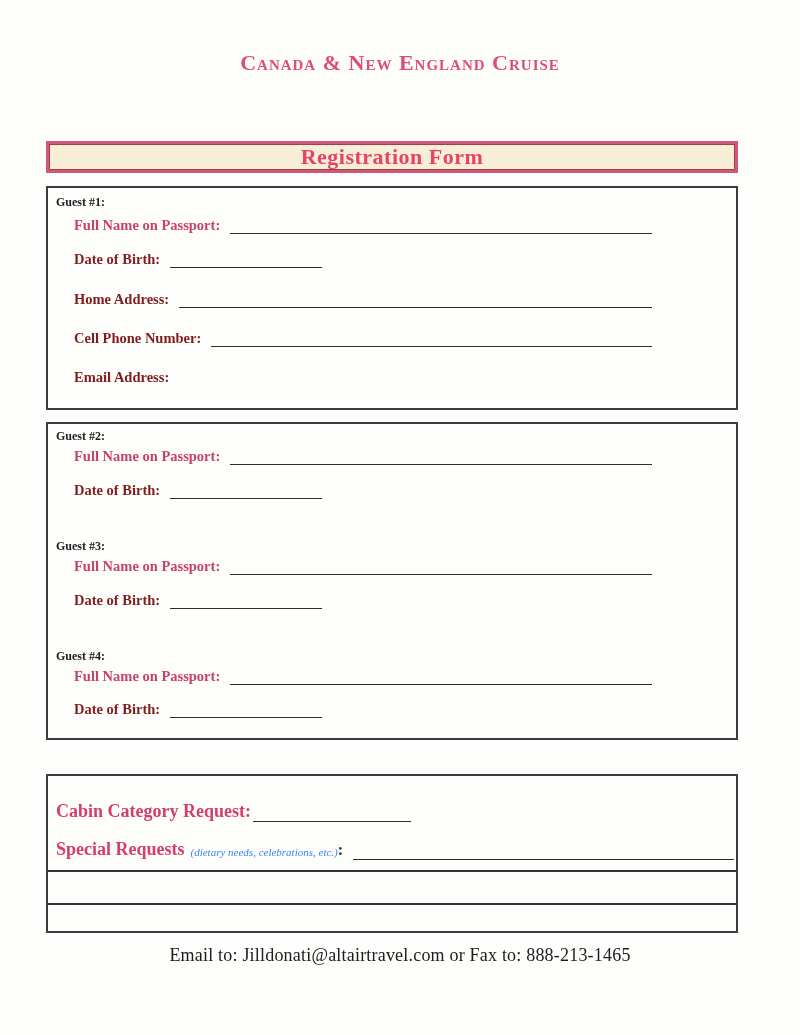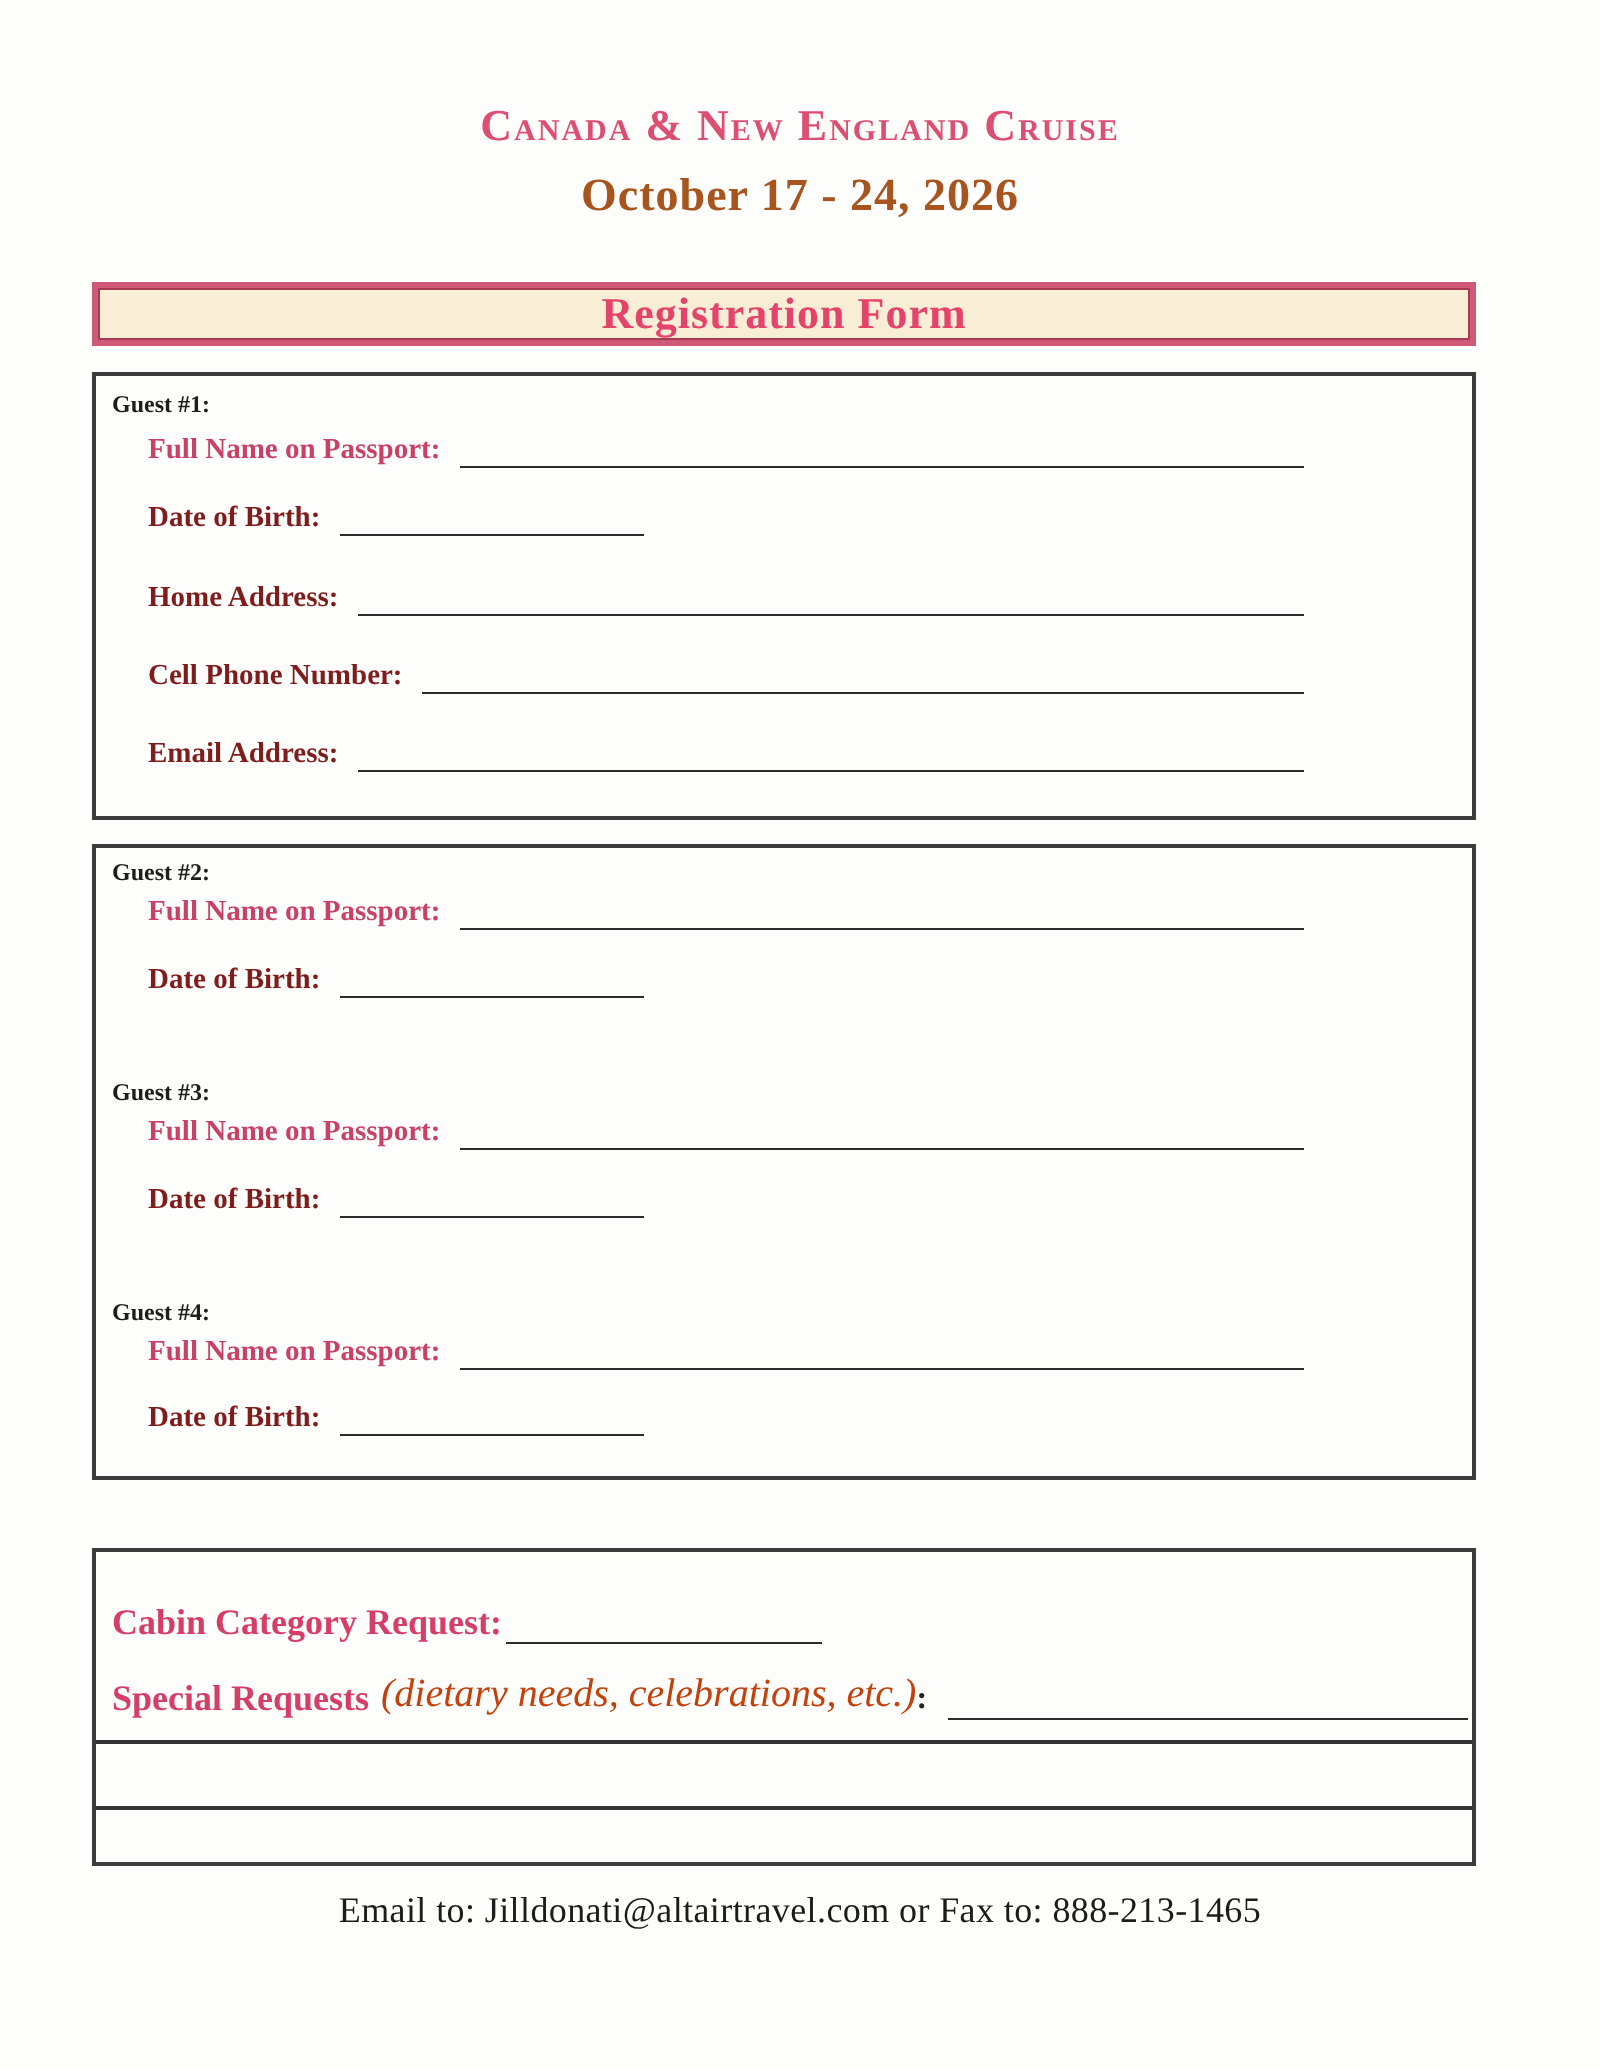--- a/index.html
+++ b/index.html
@@ -64,40 +64,39 @@
   
   .req-row {
     position:absolute; left:8px; right:2px; height:24px;
     display:flex; align-items:flex-end;margin-top:16px;
   }
   .req-label {
     font-size:18px; font-weight:bold; white-space:nowrap; line-height:1.1;
     color:var(--request_pink,#d43e68);
   }
   .req-note {
-    font-size:20px; font-style:italic; color:#c2410c; white-space:nowrap;
+    font-size:11px; font-style:italic; color:#3b82f6; white-space:nowrap;
     margin-left:6px; padding-bottom:1px; line-height:1.2;
   }
   .req-colon { font-size:16px; font-weight:bold; color:#222222; padding-bottom:1px; }
   .cabin-line { width:158px; margin-left:2px; }
   .grid-line { position:absolute; left:0; right:0; border-top:2px solid #333333; height:0; }
   .write-row { position:absolute; left:4px; right:4px; font-size:14px; }
   
   .footer {
     position:absolute; left:0; right:0; top:945px; text-align:center;
     font-size:18px; color:#1c1c1c; letter-spacing:.2px;
   }
 </style>
 </head>
 <body>
 
 <div class="page" style="--title_pink: #dc4f72; --date_rust: #a7541f; --subtitle_orange: #e9a158; --banner_text_pink: #e4436b; --banner_bg_cream: #f7eed5; --banner_border_pink: #cf5a77; --field_label_pink: #c94168; --request_pink: #d43e68; --ink_black: #1e1e1e;">
 
   <div class="hdr hdr-title">Canada &amp; New England Cruise</div>
-  <div class="hdr hdr-dates">October 17 - 24, 2026</div>
 
   <div class="banner">
     <span class="banner-text">Registration Form</span>
   </div>
 
   <div class="gbox" id="g1box">
     <div class="glabel" style="top:7px;">Guest #1:</div>
 
     <div class="frow long" style="top:29px;">
       <span class="flabel pink">Full Name on Passport:</span>
@@ -112,21 +111,21 @@
     <div class="frow long" style="top:142px;">
       <span class="flabel dark">Cell Phone Number:</span>
       <div class="w-line flex"></div>
     </div>
 
     <div class="frow long" style="top:103px;">
       <span class="flabel dark">Home Address:</span>
       <div class="w-line flex"></div>
     </div>
 
-    <div class="frow long" style="top:181px;">
+    <div class="frow long" style="top:181px;flex-direction:column;">
       <span class="flabel dark">Email Address:</span>
       <div class="w-line flex"></div>
     </div>
   </div>
 
   <div class="gbox" id="g234box">
     <div class="glabel" style="top:5px;">Guest #2:</div>
 
     <div class="frow long" style="top:24px;">
       <span class="flabel pink">Full Name on Passport:</span>

